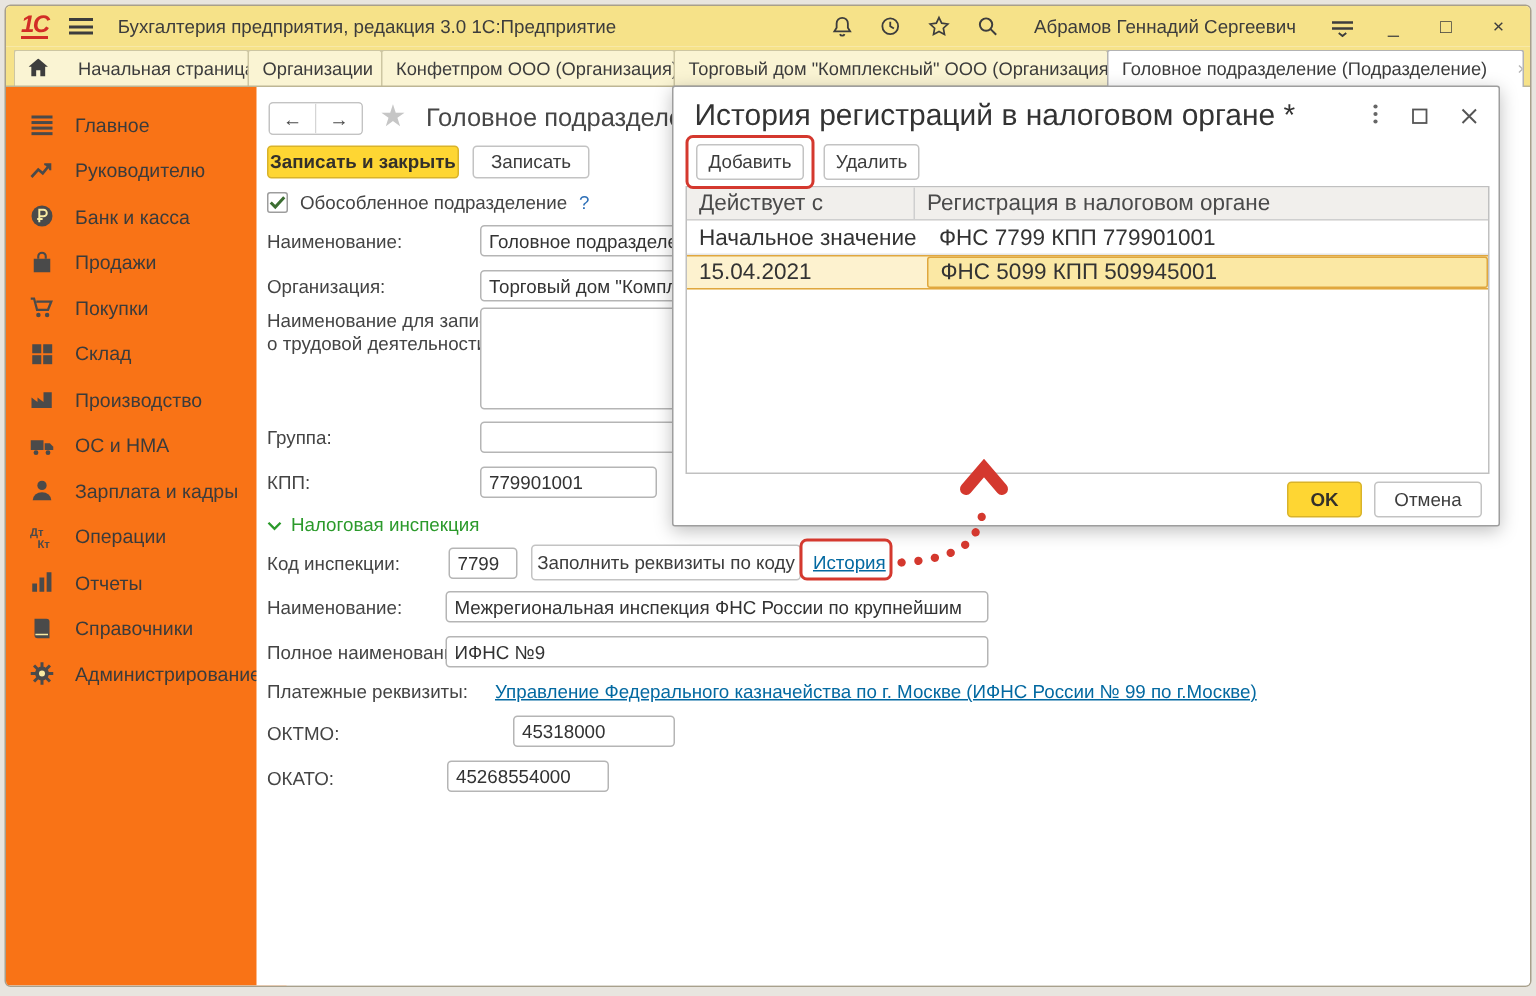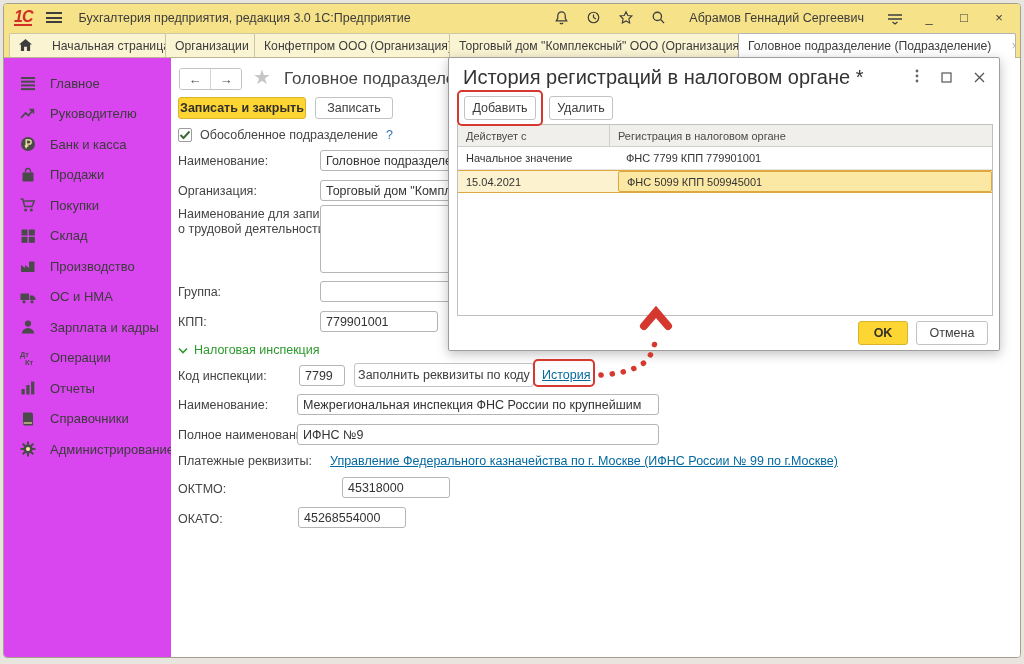--- a/index.html
+++ b/index.html
@@ -27,21 +27,21 @@
   .tabbar:after { content:""; position:absolute; left:0; right:0; bottom:0; height:1px; background:#bdb695; }
   .tab { height:24px; display:flex; align-items:center; white-space:nowrap; font-size:12.2px; color:#3c3c3c;
          background:#faf4d3; border:1px solid #cdc6a2; border-bottom:none; border-radius:2px 2px 0 0;
          padding:12px 9px; margin-right:-1px; overflow:hidden;gap:12px; }
   .tab .x { color:#8a8a8a; font-size:12px; margin-left:8px; }
   .tab.active { background:#fff; border-color:#b3b3b3; position:relative; z-index:3; height:25px; }
   .tab.active .x { color:#b5b5b5; }
   .home-ic { margin-right:8px; }
 
   
-  .sidebar { position:absolute; left:0; top:54px; bottom:0; width:187px; background:#d946ef; }
+  .sidebar { position:absolute; left:0; top:54px; bottom:0; width:187px; background:#f97316; }
   .side-item { height:30.5px; display:flex; align-items:center; padding-left:16px; gap:14px;
                font-size:13px; color:#3b3b3b; }
   .side-item svg { flex:0 0 16px; }
   .content { position:absolute; left:167px; top:54px; right:0; bottom:0; background:#fff; }
 
   
   .abs { position:absolute; }
   .lbl { font-size:12.5px; color:#444; }
   .inp { border:1px solid #b5b5b5; border-radius:3px; background:#fff; font-size:12.5px; color:#333;
          padding:0 5px; height:21px; font-family:inherit; }
@@ -58,21 +58,21 @@
   .link { color:#0369a1; text-decoration:underline; font-size:12.5px; white-space:nowrap; }
   .qmark { color:#3071b8; font-size:12.5px; }
   .section { color:#2b9a2b; font-size:12.5px; display:flex; align-items:center; gap:6px;text-align:center; }
   .redbox { border:2px solid #d4382e; border-radius:5px; background:transparent; z-index:30; pointer-events:none; }
 
   
   .dialog { position:absolute; left:444px; top:53px; width:552px; height:294px; background:#fff;
             border:1px solid #9e9e9e; border-radius:2px; box-shadow:0 3px 12px rgba(0,0,0,.25); z-index:10; }
   .dlg-title { position:absolute; left:14px; top:8px; font-size:20px; color:#333; }
   .dlg-ctl { position:absolute; top:11px; display:flex; gap:22px; right:14px; align-items:center; }
-  .dlg-table { position:absolute; left:8px; top:66px; width:536px; height:192px; border:1px solid #c0c0c0; font-size:11px; color:#333; }
+  .dlg-table { position:absolute; left:8px; top:66px; width:536px; height:192px; border:1px solid #c0c0c0; font-size:15px; color:#333; }
   .trow { display:flex; height:23px; align-items:center; border-bottom:1px solid #e6e6e6; }
   .trow .c1 { width:160px; padding-left:8px; flex:0 0 auto; }
   .trow .c2 { flex:1; padding-left:8px; align-self:stretch; display:flex; align-items:center; }
   .thead { background:#f1efec; color:#4a4a4a; height:22px; border-bottom:1px solid #cfcfcf; }
   .thead .c1 { border-right:1px solid #cfcfcf; align-self:stretch; display:flex; align-items:center; padding-left:8px; width:152px; }
   .trow.sel { background:#fdf2cf; border-top:1px solid #e0a73e; border-bottom:1px solid #e0a73e; }
   .trow.sel .c2 { background:#fbe8a4; border:1px solid #e0a73e; border-radius:2px; }
 
   .arrow-svg { position:absolute; left:0; top:0; width:1018px; height:655px; z-index:40; pointer-events:none; }
 </style>

